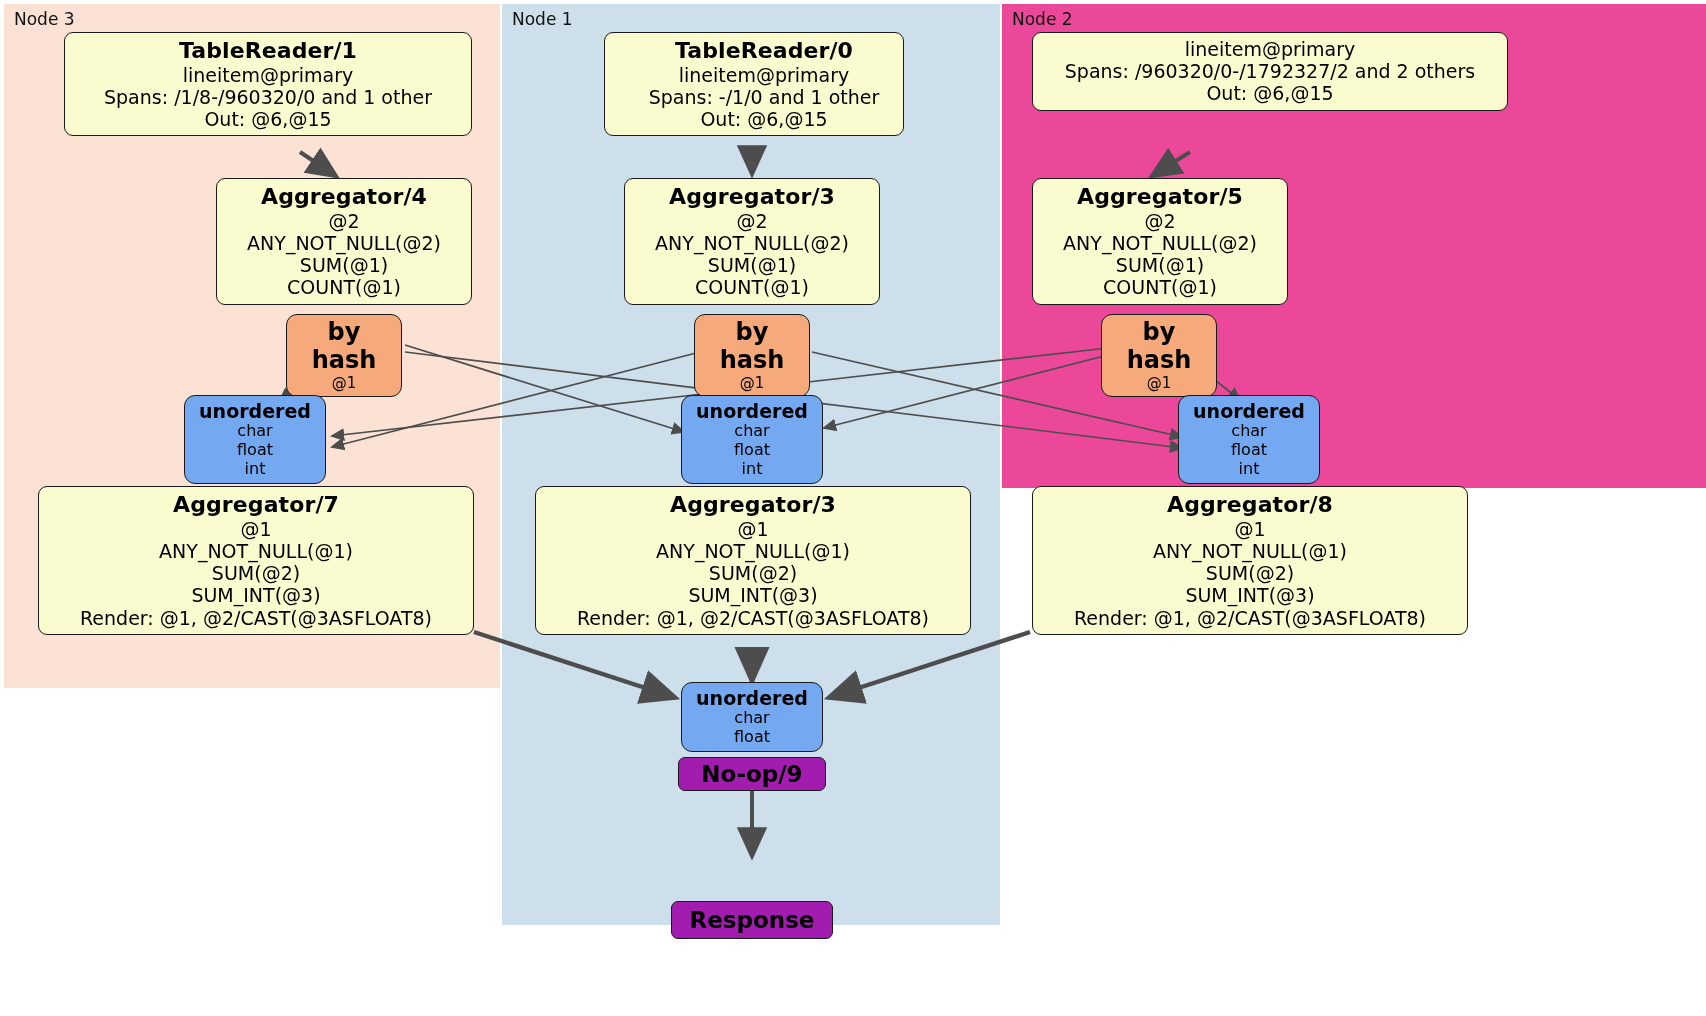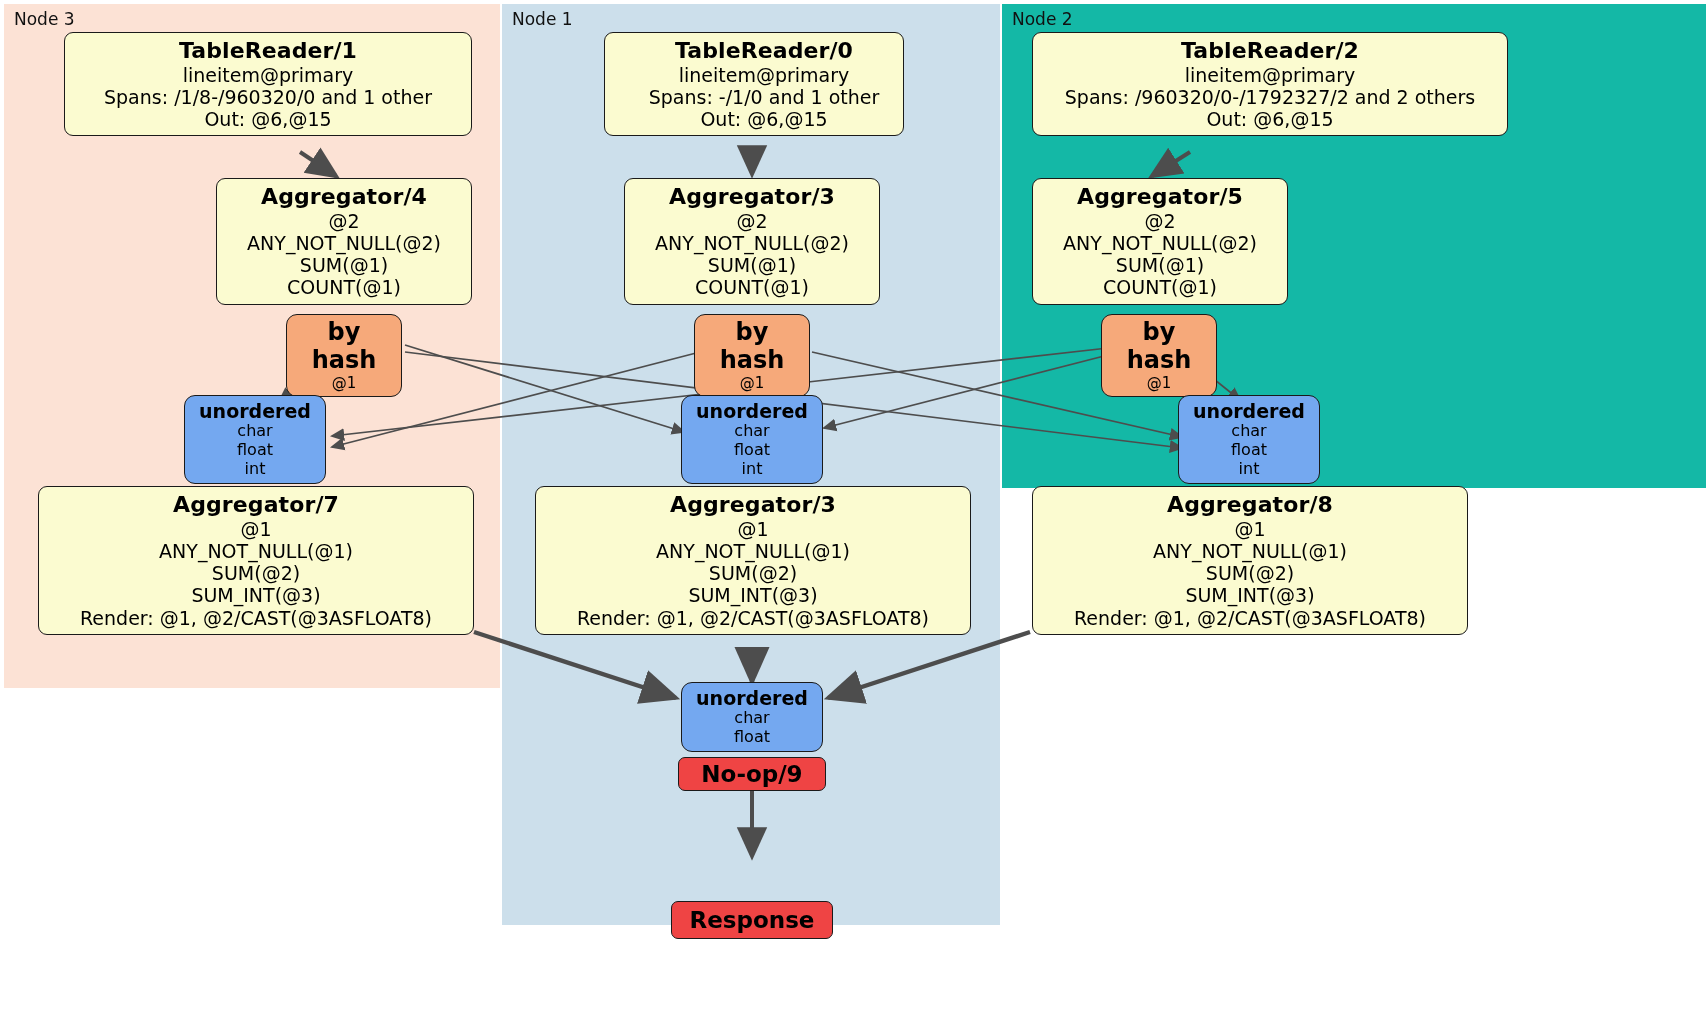--- a/index.html
+++ b/index.html
@@ -4,21 +4,21 @@
 <style>
   html,body{margin:0;padding:0;background:#ffffff;}
   body{font-family:"DejaVu Sans","Liberation Sans",sans-serif;}
   #stage{position:relative;width:1706px;height:1016px;overflow:hidden;background:#fff;}
 
   
   .panel{position:absolute;box-sizing:border-box;}
   .panel-label{position:absolute;left:10px;top:5px;font-size:17px;color:#111;white-space:nowrap;}
   .p-node3{left:4px;top:4px;width:496px;height:684px;background:#fce2d5;}
   .p-node1{left:502px;top:4px;width:498px;height:921px;background:#ccdfeb;}
-  .p-node2{left:1002px;top:4px;width:704px;height:484px;background:#14b8a6;}
+  .p-node2{left:1002px;top:4px;width:704px;height:484px;background:#ec4899;}
 
   
   #edges{position:absolute;left:0;top:0;width:1706px;height:1016px;}
 
   
   .box{position:absolute;box-sizing:border-box;text-align:center;
        background:#fbfbd0;border:1.6px solid #1a1a1a;border-radius:9px;
        color:#000;line-height:1.17;padding:5px 8px;}
   .box .ttl{font-weight:bold;font-size:22px;letter-spacing:.1px;}
   .box .ln{font-size:19px;}
@@ -29,21 +29,21 @@
   .router .ttl{font-weight:bold;font-size:24px;}
   .router .ln{font-size:15px;}
 
   .sync{position:absolute;box-sizing:border-box;text-align:center;
        background:#74a8f0;border:1.6px solid #1a1a1a;border-radius:11px;
        color:#000;line-height:1.18;padding:4px 10px;}
   .sync .ttl{font-weight:bold;font-size:19px;}
   .sync .ln{font-size:16px;}
 
   .simple{position:absolute;box-sizing:border-box;text-align:center;
-       background:#ef4444;border:1.6px solid #1a1a1a;border-radius:7px;
+       background:#a21caf;border:1.6px solid #1a1a1a;border-radius:7px;
        color:#000;display:flex;align-items:center;justify-content:center;}
   .simple .ttl{font-weight:bold;font-size:23px;}
 </style>
 </head>
 <body>
 
 <div id="stage">
 
   <div class="panel p-node3">
     <span class="panel-label">Node 3</span>
@@ -105,21 +105,20 @@
   </div>
 
   <div class="box" style="left:604px;top:32px;width:300px;padding-left:28px;">
     <div class="ttl">TableReader/0</div>
     <div class="ln">lineitem@primary</div>
     <div class="ln">Spans: -/1/0 and 1 other</div>
     <div class="ln">Out: @6,@15</div>
   </div>
 
   <div class="box" style="left:1032px;top:32px;width:476px;">
-    <div class="ttl">TableReader/2</div>
     <div class="ln">lineitem@primary</div>
     <div class="ln">Spans: /960320/0-/1792327/2 and 2 others</div>
     <div class="ln">Out: @6,@15</div>
   </div>
 
   <div class="box" style="left:216px;top:178px;width:256px;">
     <div class="ttl">Aggregator/4</div>
     <div class="ln">@2</div>
     <div class="ln">ANY_NOT_NULL(@2)</div>
     <div class="ln">SUM(@1)</div>

